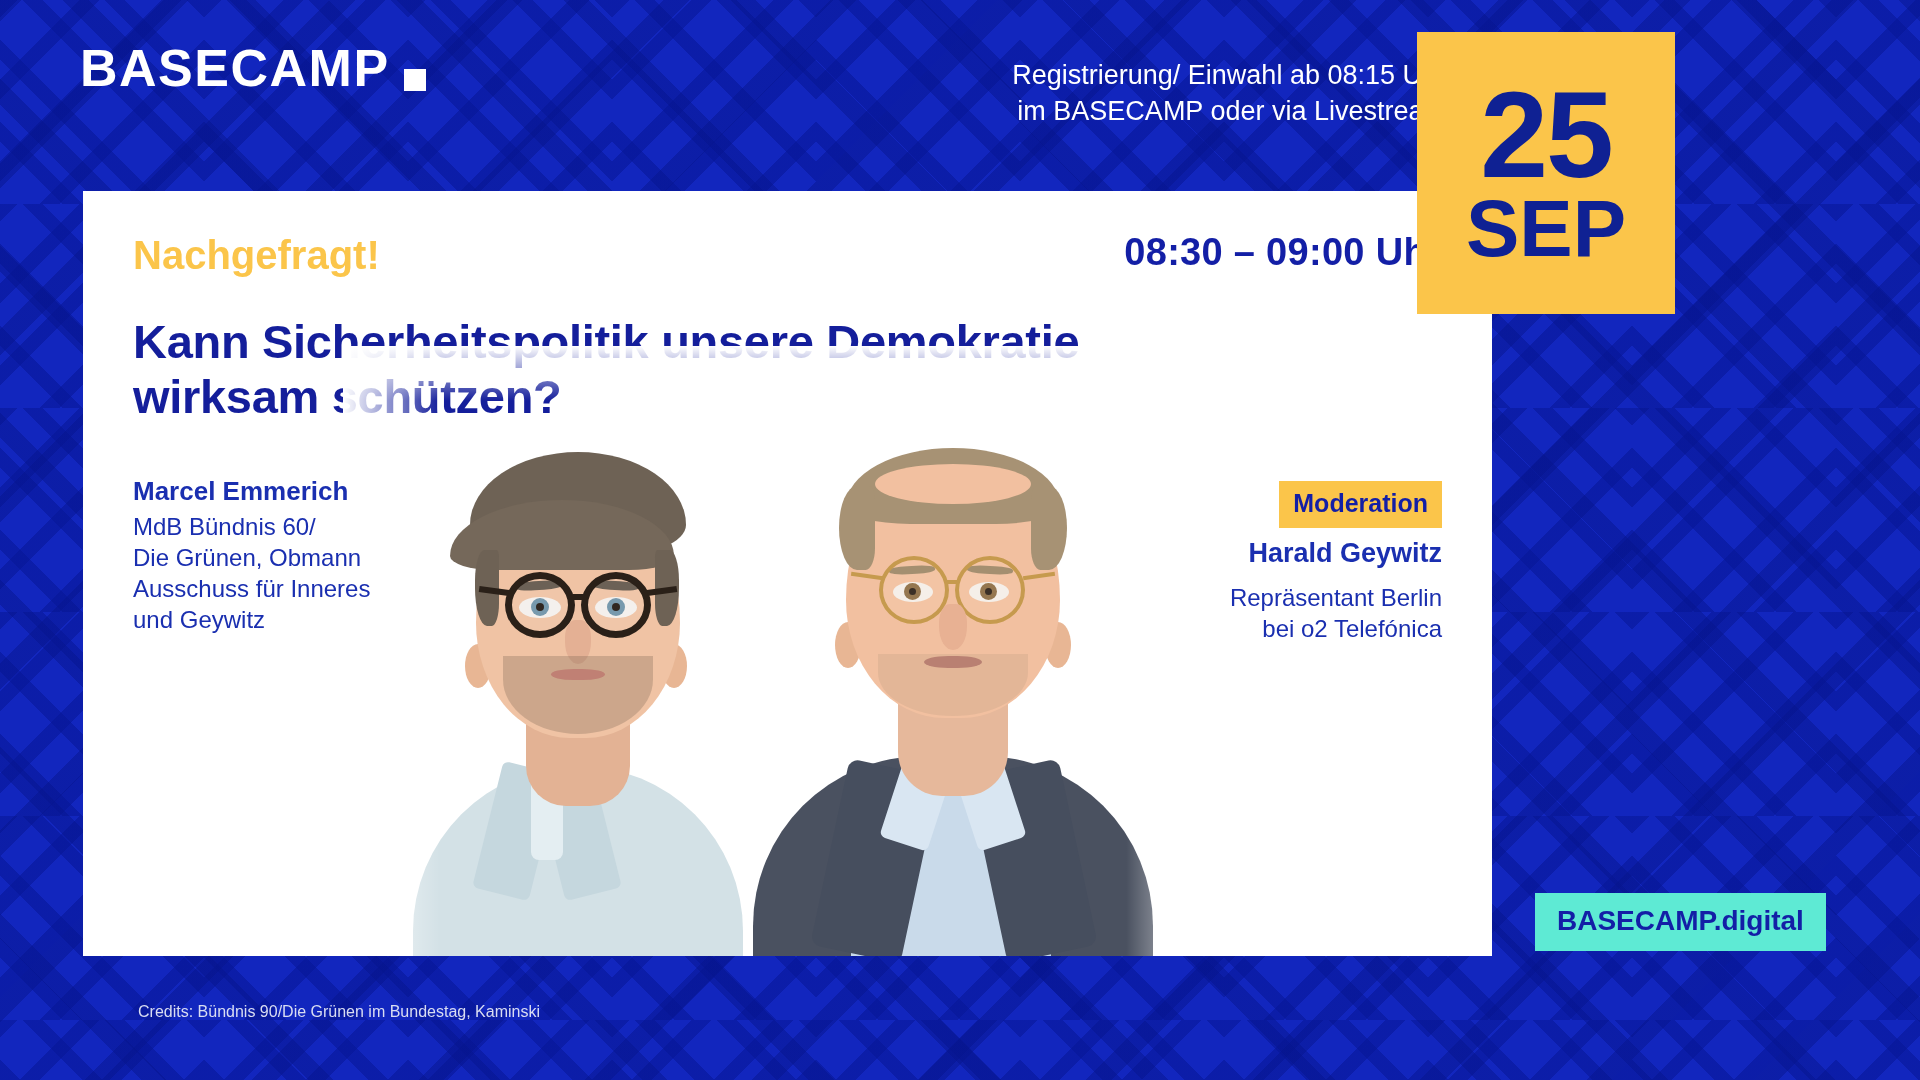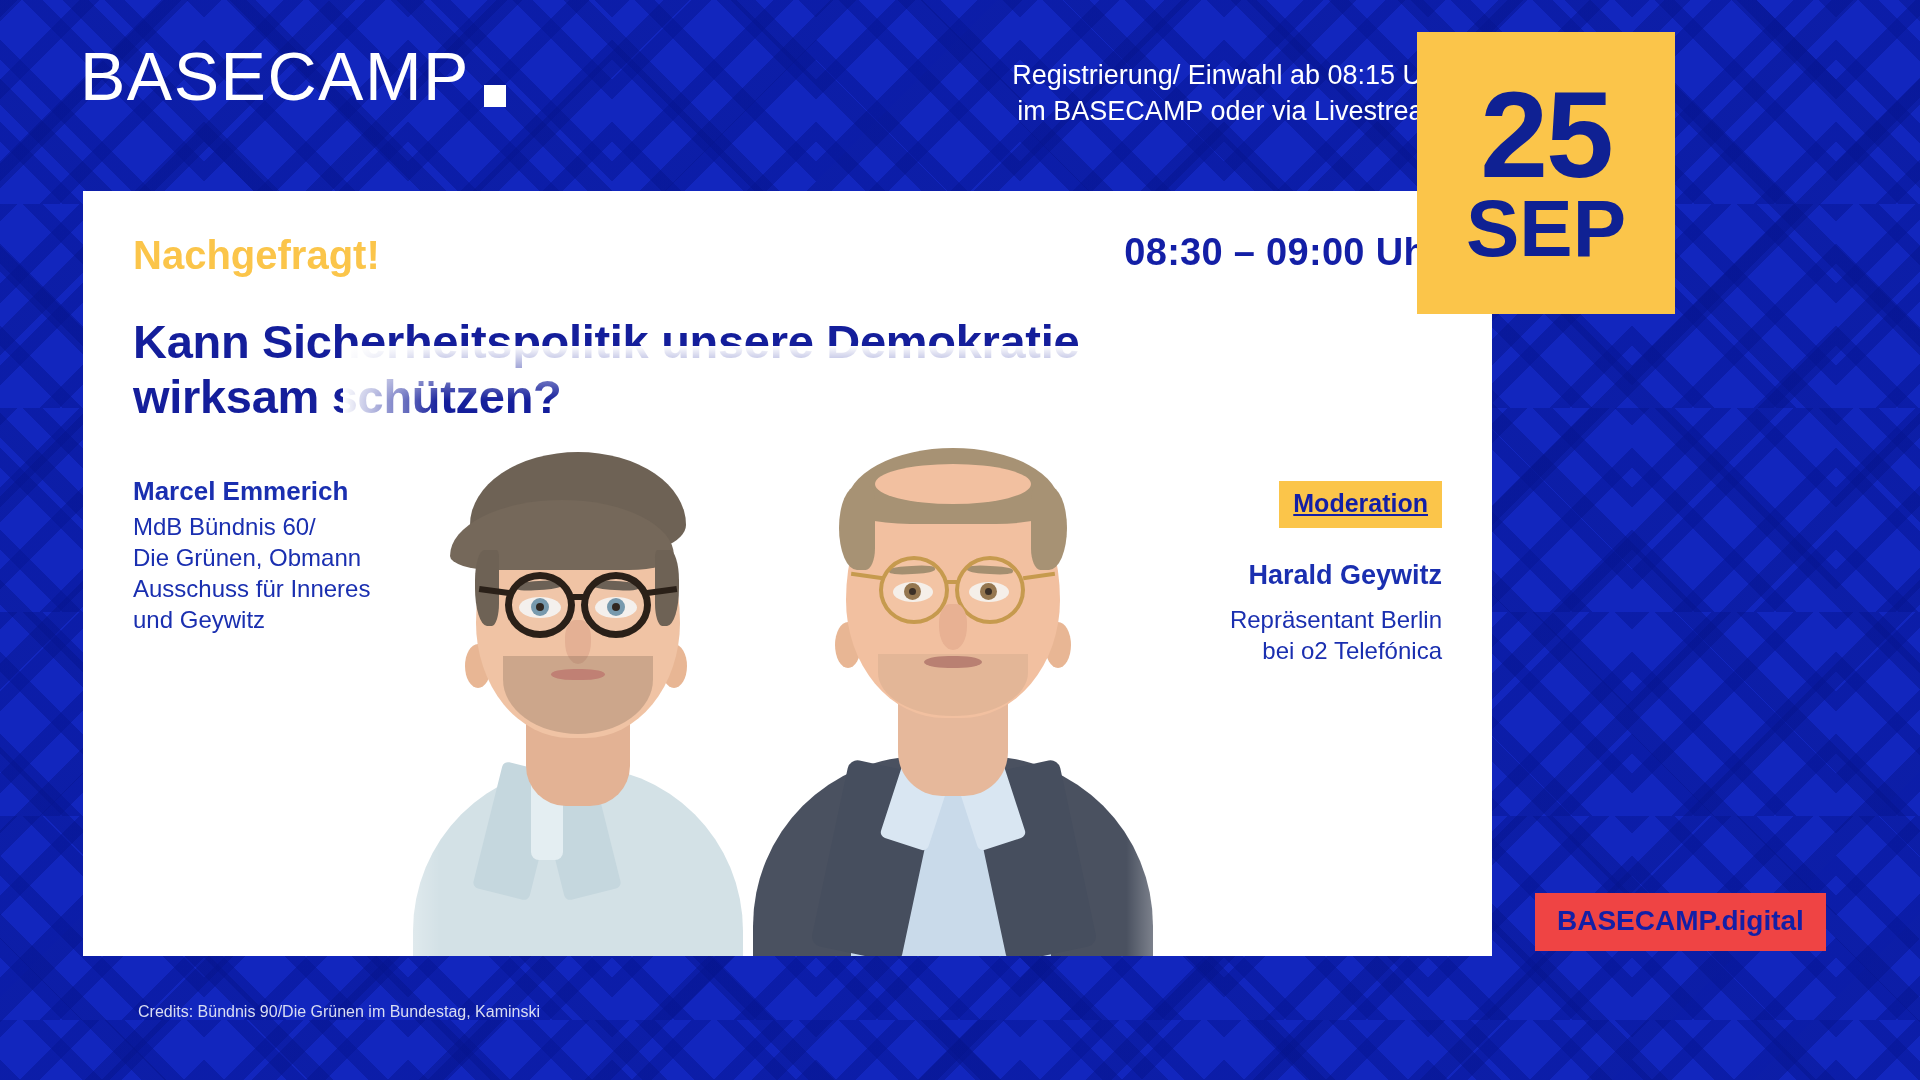--- a/index.html
+++ b/index.html
@@ -35,21 +35,21 @@
         rgba(0,0,0,0) 0px, rgba(0,0,0,0) 100px,
         rgba(6,20,140,0.45) 100px, rgba(6,20,140,0.45) 118px);
   }
 
   
   #logo{
     position:absolute; left:80px; top:42px;
     display:flex; align-items:flex-end; gap:14px;
   }
   #logo .word{
-    color:#FFFFFF; font-size:68px; font-weight:normal;
+    color:#FFFFFF; font-size:52px; font-weight:bold;
     letter-spacing:1.5px; line-height:1;
   }
   #logo .dot{
     width:22px; height:22px; background:#FFFFFF; margin-bottom:3px;
   }
   #header-note{
     position:absolute; right:474px; top:58px;
     width:620px; text-align:right;
     color:#FFFFFF; font-size:27px; line-height:1.33;
   }
@@ -154,32 +154,32 @@
   #speaker-left .name{ font-weight:bold; font-size:26px; margin-bottom:2px; }
 
   #speaker-right{
     position:absolute; right:50px; top:290px;
     color:#1A2FB0; font-size:24px; line-height:1.3;
     text-align:right; width:300px;
   }
   #moderation-badge{
     display:inline-block; background:#FBC54A; color:#131FA6;
     font-size:25px; font-weight:bold;
-    padding:6px 14px 8px 14px; margin-bottom:30px;text-decoration:underline;
+    padding:6px 14px 8px 14px; margin-bottom:8px;
   }
   #speaker-right .name{ font-weight:bold; font-size:27px; margin-bottom:11px; }
 
   
   #credits{
     position:absolute; left:138px; top:1003px;
     color:#D9DDF2; font-size:16px;
   }
   #digital-badge{
     position:absolute; left:1535px; top:893px;
-    background:#ef4444; color:#131FA6;
+    background:#5eead4; color:#131FA6;
     font-size:28px; font-weight:bold;
     padding:12px 22px 14px 22px;
   }
 </style>
 </head>
 <body>
 
 <div id="bg-pattern"></div>
 
 <div id="logo">

